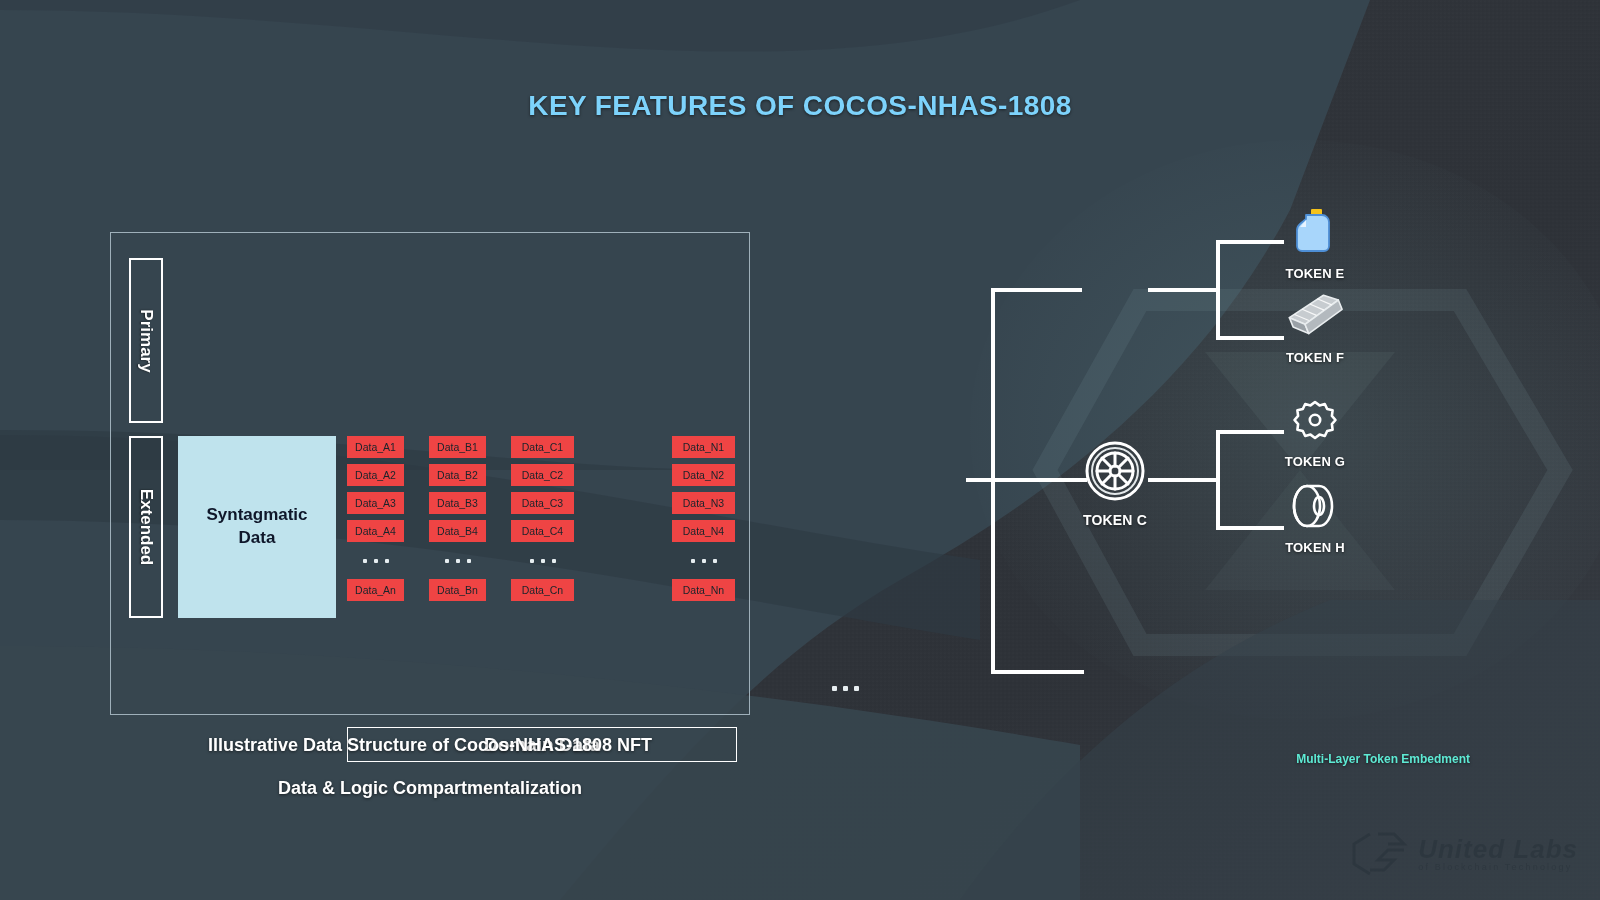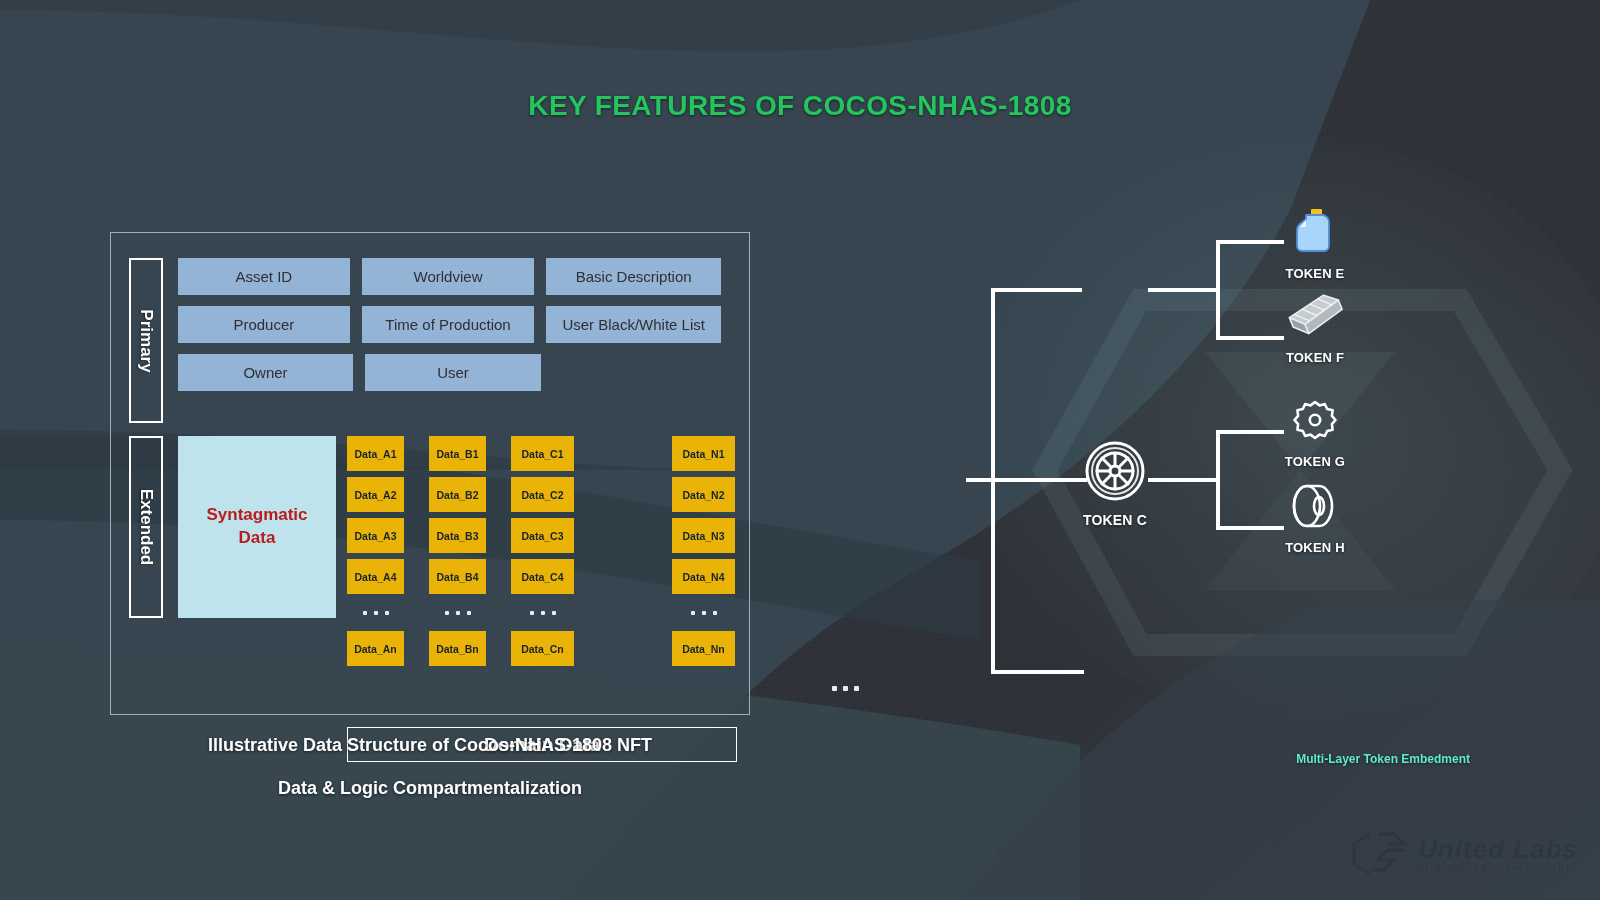--- a/index.html
+++ b/index.html
@@ -11,21 +11,21 @@
     position:relative;
   }
   
   #bg-layer{ position:absolute; inset:0; overflow:hidden; z-index:0; }
   #bg-layer svg{ position:absolute; inset:0; width:1600px; height:900px; }
 
   
   #slide-title{
     position:absolute; top:90px; left:0; width:1600px;
     text-align:center; z-index:5;
-    color:#22c55e; font-size:28px; font-weight:bold;
+    color:#7dd3fc; font-size:28px; font-weight:bold;
     letter-spacing:.4px;
     text-shadow:0 1px 3px rgba(0,0,0,.55);
   }
 
   
   #structure-panel{
     position:absolute; left:110px; top:232px;
     width:640px; height:483px;
     border:1px solid #9fb0ba;
     z-index:4;
@@ -64,39 +64,39 @@
   .pcell.w2{ width:176px; }
   .pcell.w3{ width:178px; }
 
   
   #syntagmatic-box{
     position:absolute; left:67px; top:203px;
     width:158px; height:182px;
     background:#bfe3ed;
     display:flex; align-items:center; justify-content:center;
     text-align:center;
-    color:#b91c1c; font-size:17px; font-weight:bold; line-height:1.35;
+    color:#0f172a; font-size:17px; font-weight:bold; line-height:1.35;
   }
 
   #columns-area{
     position:absolute; left:236px; top:203px;
     width:390px; height:250px;
   }
   .dcol{ position:absolute; top:0; width:57px; }
   .dcol.wideish{ width:63px; }
   #col-A{ left:0; }
   #col-B{ left:82px; }
   #col-C{ left:164px; }
   #col-N{ left:325px; }
 
   .dcell{
-    background:#eab308;
+    background:#ef4444;
     color:#18242b;
-    font-size:10.5px; font-weight:bold;
-    height:35px;
+    font-size:10.5px; font-weight:normal;
+    height:22px;
     display:flex; align-items:center; justify-content:center;
     margin-bottom:6px;
     white-space:nowrap;
   }
   .vdots{
     height:25px; display:flex; align-items:center; justify-content:center;
     margin-bottom:6px; gap:7px;
   }
   .vdots i{ width:4px; height:4px; background:#e7eef1; display:block; border-radius:1px; }
 
@@ -228,36 +228,20 @@
 <div id="structure-panel">
 
   <div class="section-tag" id="tag-primary">
     <span>Primary</span>
   </div>
 
   <div class="section-tag" id="tag-extended">
     <span>Extended</span>
   </div>
 
-  <div id="primary-grid">
-    <div class="prow">
-      <div class="pcell w1">Asset ID</div>
-      <div class="pcell w2">Worldview</div>
-      <div class="pcell w3">Basic Description</div>
-    </div>
-    <div class="prow">
-      <div class="pcell w1">Producer</div>
-      <div class="pcell w2">Time of Production</div>
-      <div class="pcell w3">User Black/White List</div>
-    </div>
-    <div class="prow">
-      <div class="pcell w1">Owner</div>
-      <div class="pcell w2">User</div>
-    </div>
-  </div>
 
   <div id="syntagmatic-box">
     <div>
       <div>Syntagmatic</div>
       <div>Data</div>
     </div>
   </div>
 
   <div id="columns-area">
 

